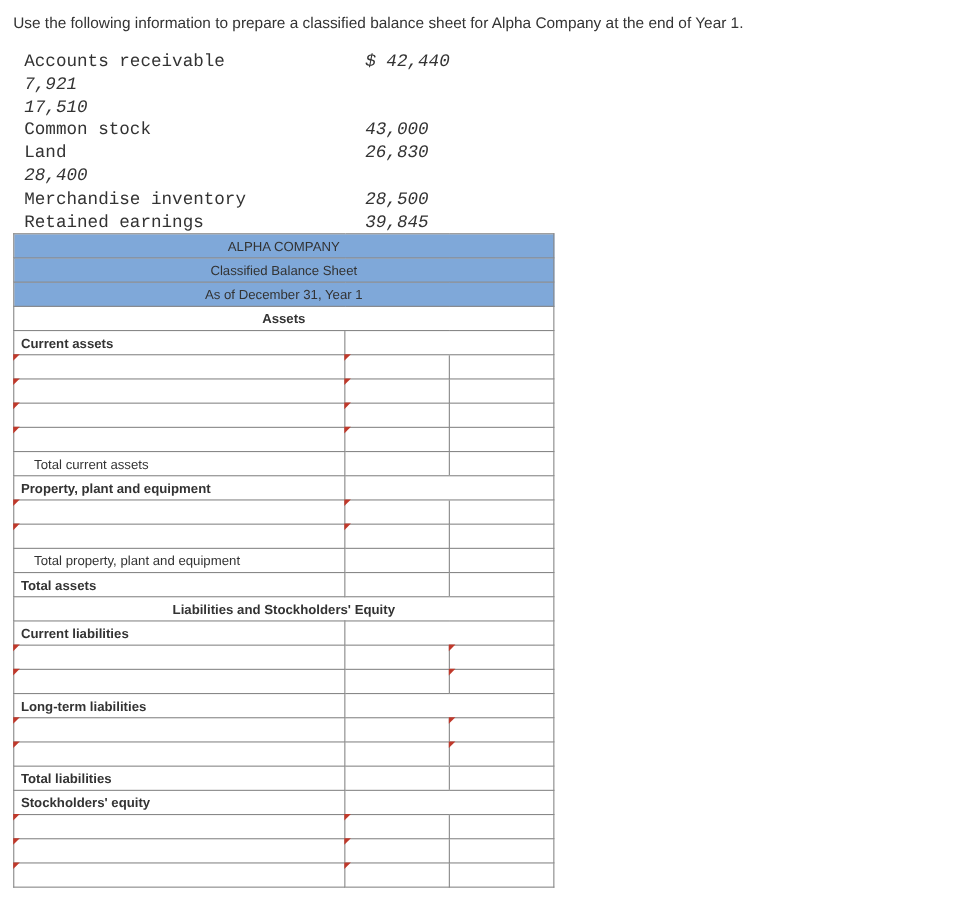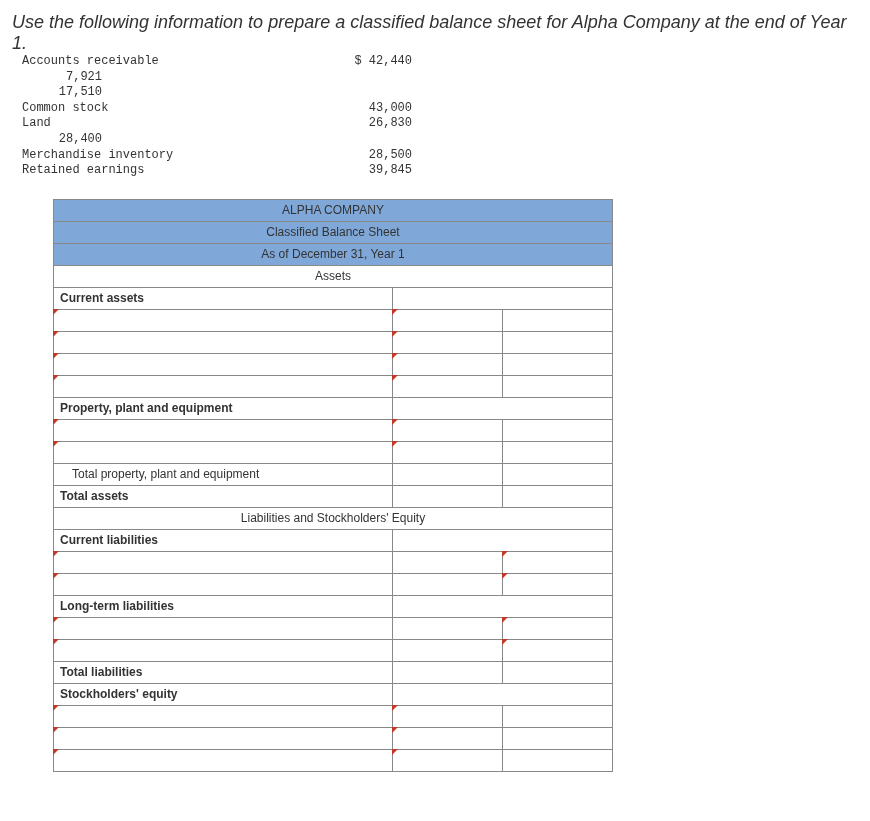--- a/index.html
+++ b/index.html
@@ -6,47 +6,45 @@
   body {
     margin: 0;
     padding: 12px;
     font-family: Arial, sans-serif;
     font-size: 13px;
     color: #333;
     background: #fff;
     width: 870px;
   }
   .instruction {
-    font-size: 18px;
-    font-style: italic;
+    font-size: 14px;
+    margin-bottom: 18px;
   }
   .mono-table {
     font-family: "Courier New", monospace;
-    font-size: 12px;
-    margin-bottom: 20px;
+    font-size: 16px;
     margin-left: 10px;
   }
   .mono-row { display: flex; line-height: 1.3; }
   .mono-label { width: 310px; }
-  .mono-val { width: 80px; text-align: right; }
+  .mono-val { width: 80px; text-align: left; font-style: italic; }
 
   .sheet {
     border-collapse: collapse;
-    width: 560px;
-    margin-left: 41px;
+    width: 492px;
   }
   .sheet td {
     border: 1px solid #888;
     height: 22px;
     padding: 2px 6px;
     vertical-align: middle;
     font-size: 12px;
   }
   .hdr { background: #7fa8d9; text-align: center; font-weight: normal; }
-  .section-hdr { text-align: center; font-weight: normal; }
+  .section-hdr { text-align: center; font-weight: bold; }
   .col-desc { width: 340px; }
   .col-a { width: 110px; }
   .col-b { width: 110px; }
   .bold { font-weight: bold; }
   .indent { padding-left: 18px !important; }
 
   .dd-cell { position: relative; padding: 0 !important; }
   .dd-tick {
     position: absolute;
     top: -1px;
@@ -147,20 +145,25 @@
     <td class="col-desc dd-cell">
           <span class="dd-tick"></span>
         </td>
     <td class="col-a dd-cell">
           <span class="dd-tick"></span>
         </td>
     <td class="col-b noborder-l"></td>
   </tr>
 
   <tr>
+    <td class="col-desc indent">Total current assets</td>
+    <td class="col-a noborder-r"></td>
+    <td class="col-b"></td>
+  </tr>
+  <tr>
     <td class="col-desc bold">Property, plant and equipment</td>
     <td class="col-a noborder-r"></td>
     <td class="col-b noborder-l"></td>
   </tr>
   <tr>
     <td class="col-desc dd-cell">
           <span class="dd-tick"></span>
         </td>
     <td class="col-a dd-cell">
           <span class="dd-tick"></span>

